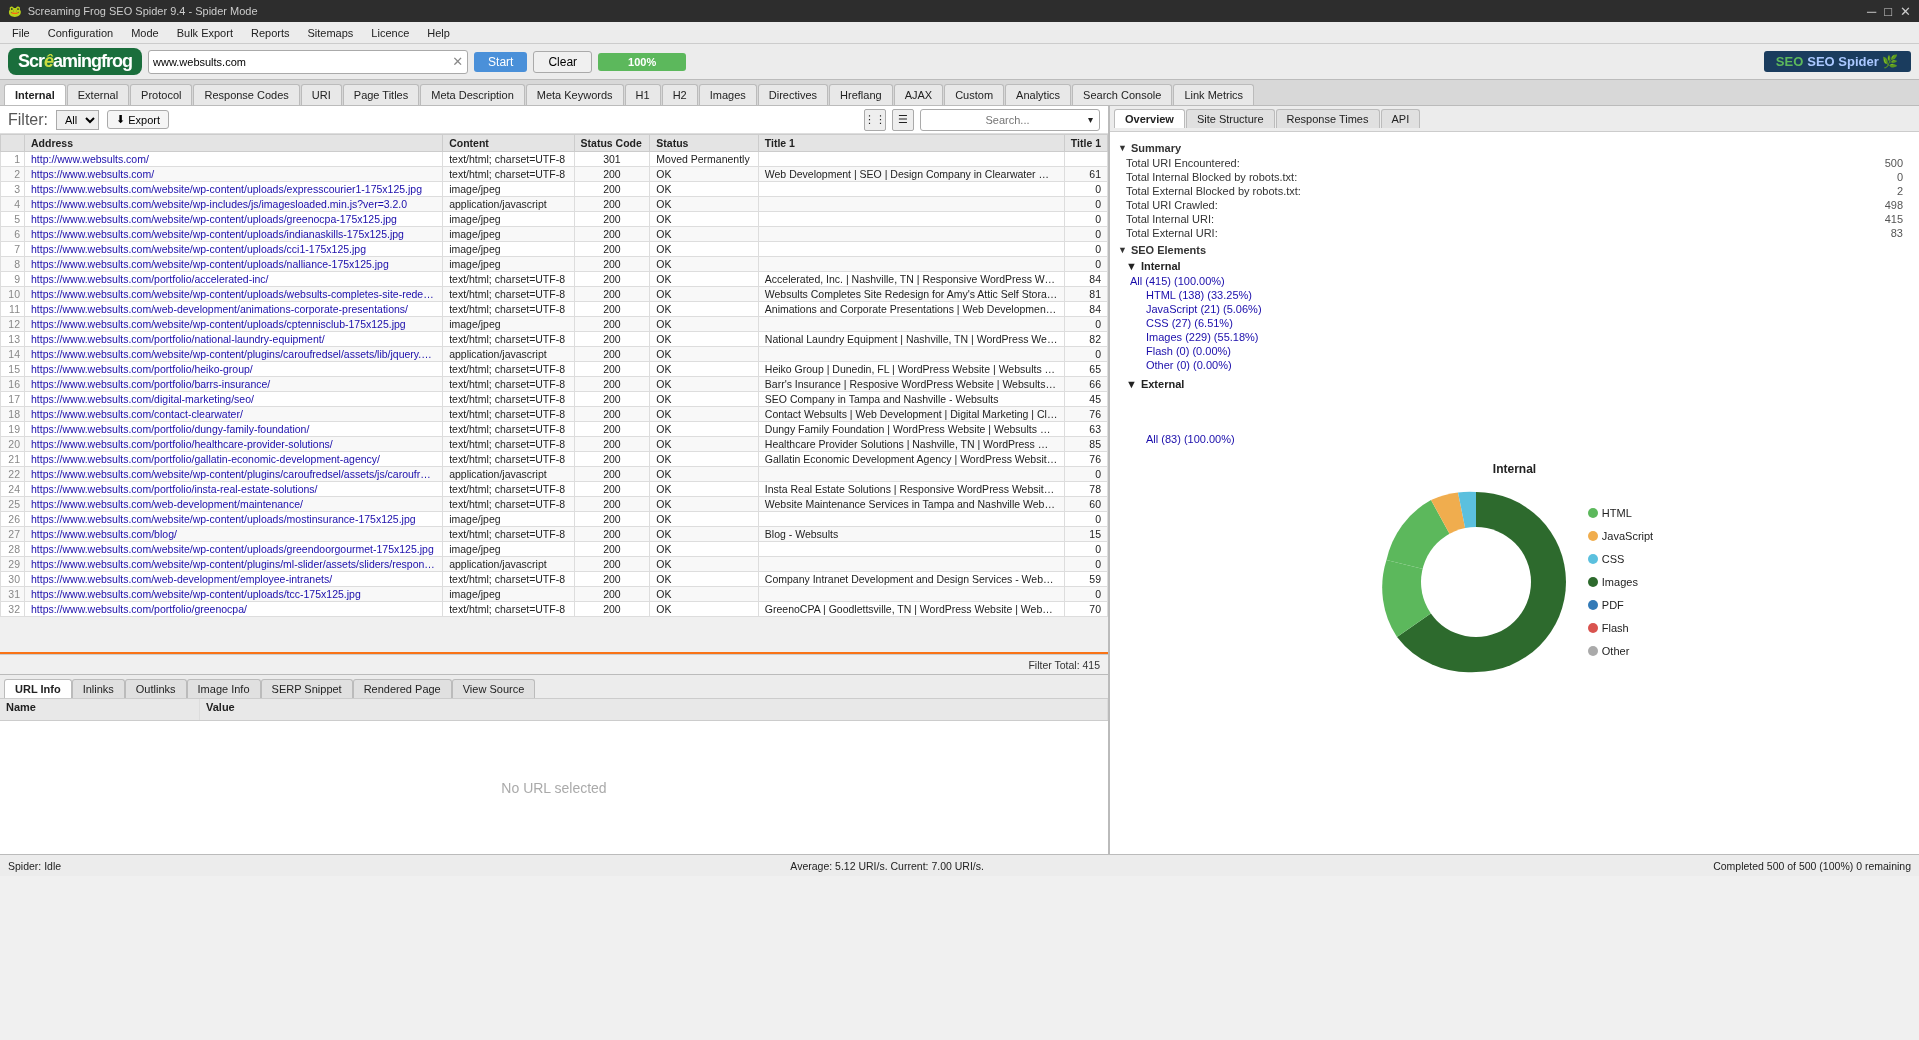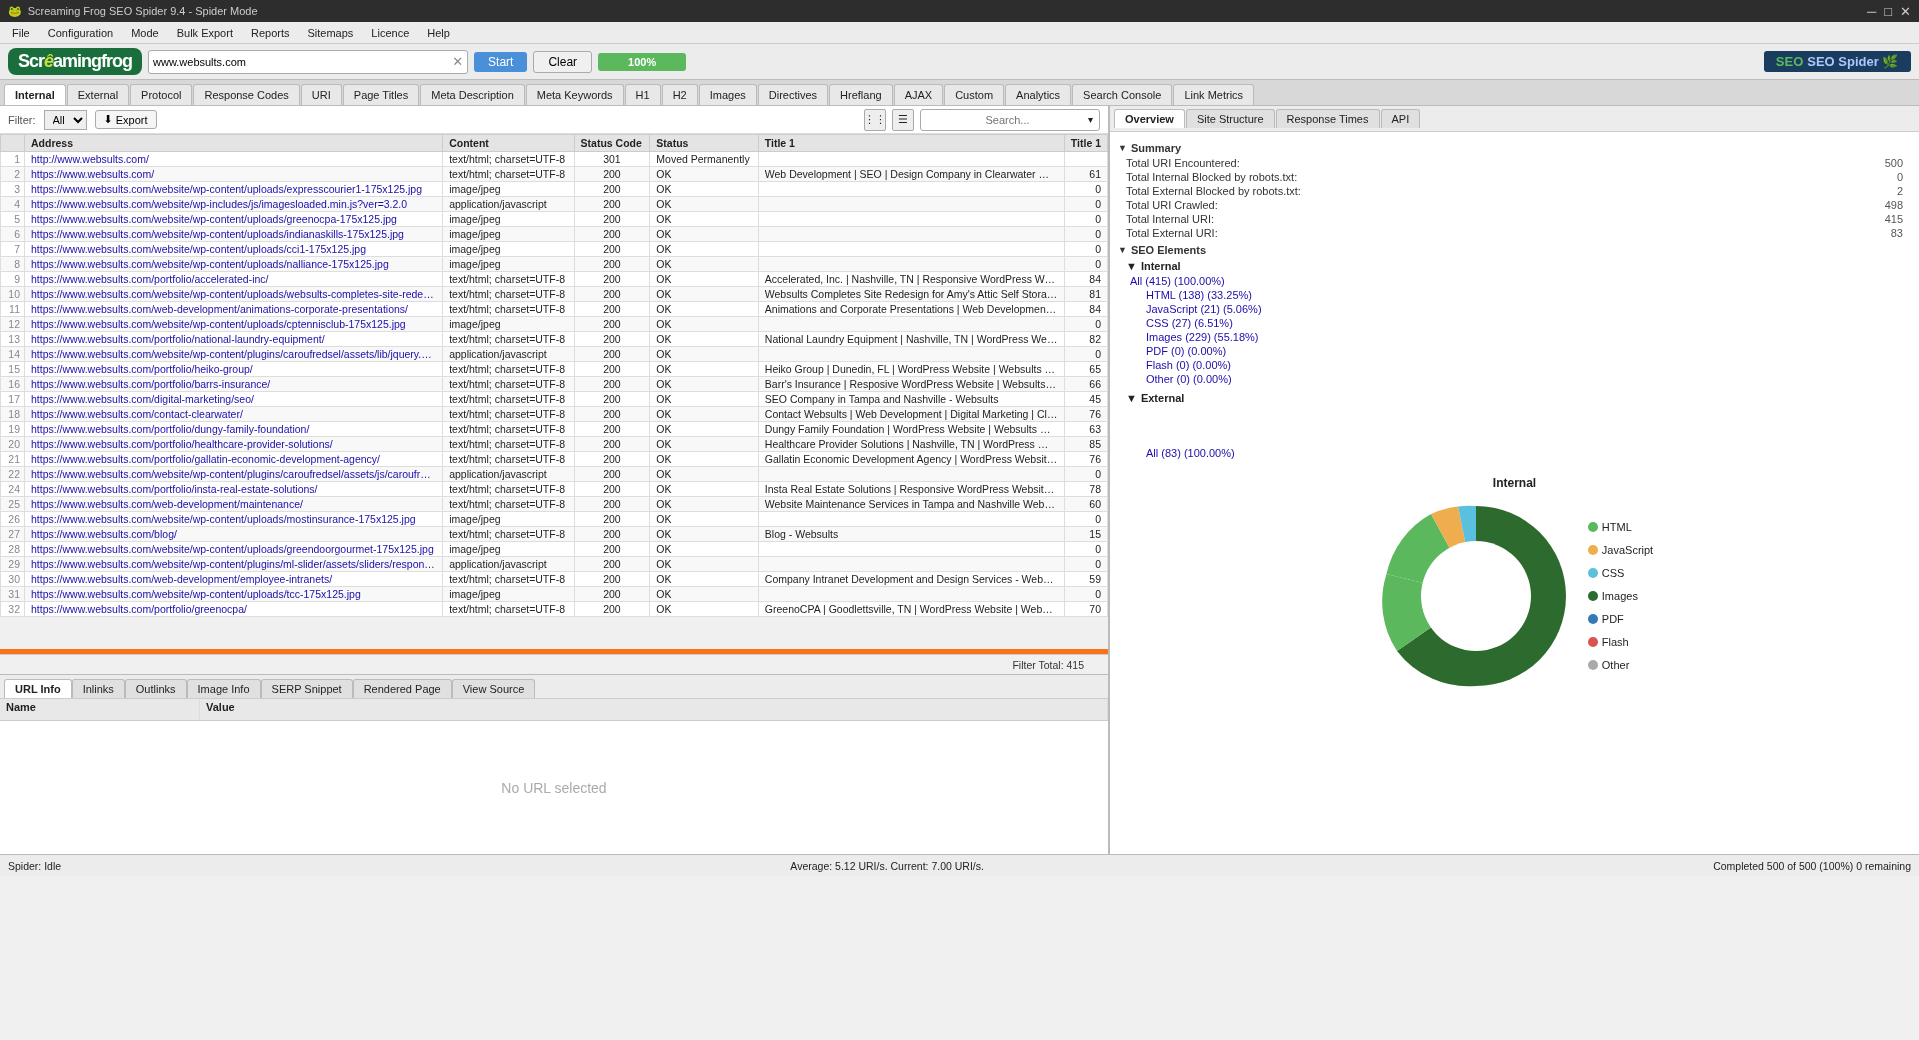--- a/index.html
+++ b/index.html
@@ -27,44 +27,44 @@
     #progress-btn { background: #5cb85c; color: #fff; border: none; padding: 3px 30px; border-radius: 3px; cursor: pointer; font-size: 12px; min-width: 80px; }
     #seo-spider-badge { margin-left: auto; color: #fff; background: #2a6496; padding: 3px 10px; border-radius: 3px; font-size: 12px; font-weight: bold; }
 
     
     #tab-bar { background: #d8d8d8; height: 26px; display: flex; align-items: flex-end; border-bottom: 1px solid #bbb; padding: 0 4px; gap: 1px; }
     .tab { padding: 4px 10px; border: 1px solid #bbb; border-bottom: none; background: #e8e8e8; cursor: pointer; font-size: 11px; border-radius: 3px 3px 0 0; }
     .tab.active { background: #fff; font-weight: bold; }
 
     
     #filter-bar { background: #fff; height: 28px; display: flex; align-items: center; border-bottom: 1px solid #ddd; padding: 0 8px; gap: 8px; }
-    #filter-label { font-size: 11px; color: #555; }
+    #filter-label { font-size: 16px; color: #555; }
     #filter-select { font-size: 11px; border: 1px solid #aaa; padding: 1px 4px; height: 20px; }
     #export-btn { display: flex; align-items: center; gap: 3px; background: #f5f5f5; border: 1px solid #aaa; padding: 2px 8px; border-radius: 3px; cursor: pointer; font-size: 11px; }
     #search-wrap { margin-left: auto; display: flex; align-items: center; background: #fff; border: 1px solid #aaa; border-radius: 3px; height: 22px; padding: 0 6px; width: 200px; }
     #search-input { border: none; outline: none; font-size: 11px; flex: 1; }
 
     
     #main { display: flex; height: calc(1040px - 22px - 22px - 36px - 26px - 28px - 28px - 22px); }
 
     
     #data-panel { flex: 0 0 1108px; display: flex; flex-direction: column; border-right: 2px solid #bbb; }
 
     
-    #table-wrap { flex: 1; overflow: hidden; border-bottom: 5px solid #f97316; }
+    #table-wrap { flex: 1; overflow: hidden; border-bottom: 2px solid #f97316; }
     table { width: 100%; border-collapse: collapse; font-size: 10.5px; }
     thead th { background: #e4e4e4; border: 1px solid #ccc; padding: 2px 6px; text-align: left; font-weight: bold; font-size: 10.5px; white-space: nowrap; position: sticky; top: 0; }
     thead th.sortable { cursor: pointer; }
     tbody tr { background: #fff; }
     tbody tr:nth-child(even) { background: #f8f8f8; }
     tbody td { border: 1px solid #ddd; padding: 1px 6px; white-space: nowrap; overflow: hidden; text-overflow: ellipsis; max-width: 200px; }
     tbody td.url-cell { color: #1a0dab; cursor: pointer; max-width: 410px; }
 
     
-    #filter-total { background: #f0f0f0; border-top: 1px solid #ccc; padding: 2px 24px; font-size: 10.5px; text-align: right; color: #333; height: 20px; display: flex; align-items: center; justify-content: flex-end; }
+    #filter-total { background: #f0f0f0; border-top: 1px solid #ccc; padding: 2px 8px; font-size: 10.5px; text-align: right; color: #333; height: 20px; display: flex; align-items: center; justify-content: flex-end; }
 
     
     #detail-panel { height: 220px; background: #fff; border-top: 1px solid #bbb; display: flex; flex-direction: column; }
     #detail-tabs { display: flex; background: #ececec; border-bottom: 1px solid #ccc; height: 24px; align-items: flex-end; padding: 0 4px; }
     .detail-tab { padding: 3px 10px; border: 1px solid #bbb; border-bottom: none; background: #e0e0e0; cursor: pointer; font-size: 11px; border-radius: 3px 3px 0 0; }
     .detail-tab.active { background: #fff; font-weight: bold; }
     #detail-content { flex: 1; display: flex; }
     #detail-col-header { display: flex; background: #e8e8e8; border-bottom: 1px solid #ccc; height: 22px; }
     .detail-col-label { flex: 1; padding: 2px 6px; font-weight: bold; font-size: 11px; border-right: 1px solid #ddd; }
 
@@ -560,21 +560,20 @@
         <div id="seo-tree" style="margin-left:8px;">
             <div style="display: flex; align-items: center; gap: 4px; font-weight: bold; font-size: 11px; cursor: pointer; padding: 2px 0px;">
               <span>▼</span>
               <span>Internal</span>
             </div>
             <div style="padding: 1px 0px 1px 4px; font-size: 11px; color: rgb(26, 13, 171); cursor: pointer;">All (415) (100.00%)</div>
             <div style="padding: 1px 0px 1px 20px; font-size: 11px; color: rgb(26, 13, 171); cursor: pointer;">HTML (138) (33.25%)</div>
             <div style="padding: 1px 0px 1px 20px; font-size: 11px; color: rgb(26, 13, 171); cursor: pointer;">JavaScript (21) (5.06%)</div>
             <div style="padding: 1px 0px 1px 20px; font-size: 11px; color: rgb(26, 13, 171); cursor: pointer;">CSS (27) (6.51%)</div>
             <div style="padding: 1px 0px 1px 20px; font-size: 11px; color: rgb(26, 13, 171); cursor: pointer;">Images (229) (55.18%)</div>
-            <div style="padding: 1px 0px 1px 20px; font-size: 11px; color: rgb(26, 13, 171); cursor: pointer;">PDF (0) (0.00%)</div>
             <div style="padding: 1px 0px 1px 20px; font-size: 11px; color: rgb(26, 13, 171); cursor: pointer;">Flash (0) (0.00%)</div>
             <div style="padding: 1px 0px 1px 20px; font-size: 11px; color: rgb(26, 13, 171); cursor: pointer;">Other (0) (0.00%)</div>
             <div style="display: flex; align-items: center; gap: 4px; font-weight: bold; font-size: 11px; cursor: pointer; padding: 2px 0px; margin-top: 4px;">
               <span>▼</span>
               <span>External</span>
             </div>
             <div style="padding: 1px 0px 1px 20px; font-size: 11px; color: rgb(26, 13, 171); cursor: pointer; margin-top: 40px;">All (83) (100.00%)</div>
           </div>
       </div>
 

